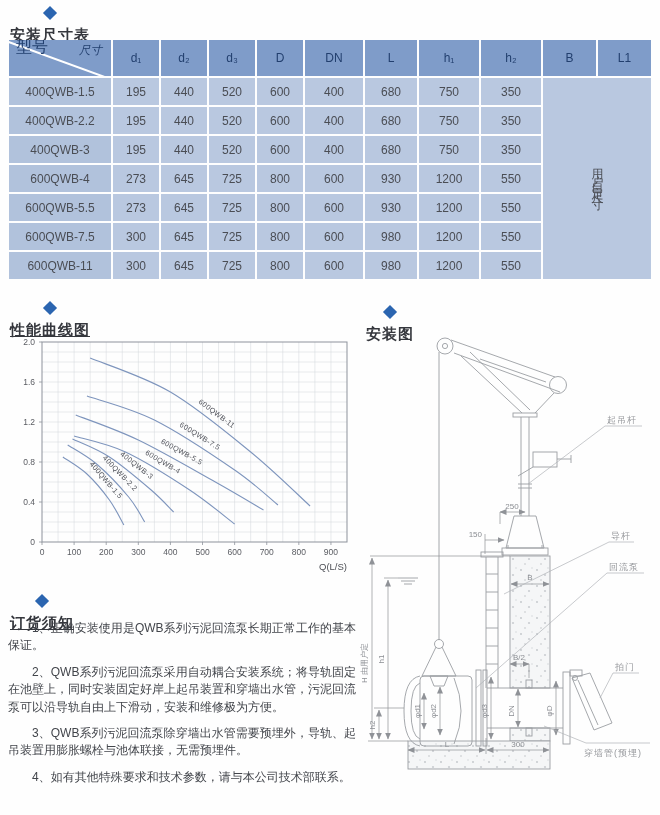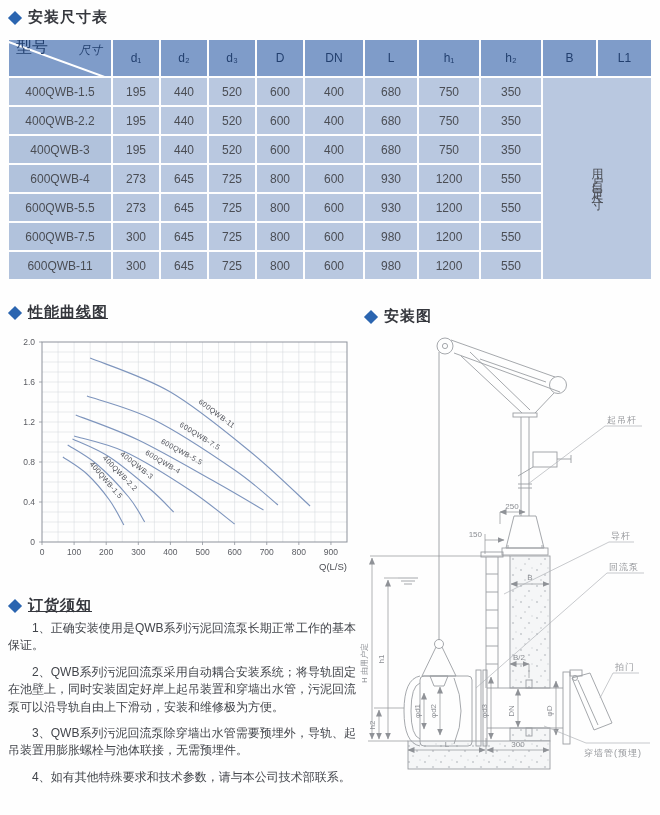--- a/index.html
+++ b/index.html
@@ -5,21 +5,21 @@
   html,body{margin:0;padding:0;}
   body{
     width:660px;height:815px;overflow:hidden;background:#ffffff;
     font-family:"Liberation Sans","DejaVu Sans",sans-serif;
     -webkit-font-smoothing:antialiased;
   }
   .page{position:relative;width:660px;height:815px;background:#fefefe;}
 
   
   .sec-title{position:absolute;display:flex;align-items:center;gap:8px;
-    font-size:15px;font-weight:bold;color:#35373d;letter-spacing:1px;}
+    font-size:15px;font-weight:bold;color:#35373d;letter-spacing:1px;flex-direction:column;}
   .diamond{width:10px;height:10px;background:#2b65b0;transform:rotate(45deg);flex:0 0 auto;}
 
   
   .dim-table-wrap{position:absolute;left:7px;top:38px;width:646px;}
   table.dims{border-collapse:separate;border-spacing:2px;width:646px;table-layout:fixed;}
   table.dims th,table.dims td{text-align:center;vertical-align:middle;font-weight:normal;padding:0;}
   table.dims thead th{background:#7f9cc9;color:#223f6e;font-size:12px;height:36px;}
   table.dims tbody td{background:#b9c8e0;color:#4a4d54;font-size:12px;height:27px;}
   table.dims td.model{background:#b1c2dc;}
   th.corner{position:relative;overflow:hidden;}

